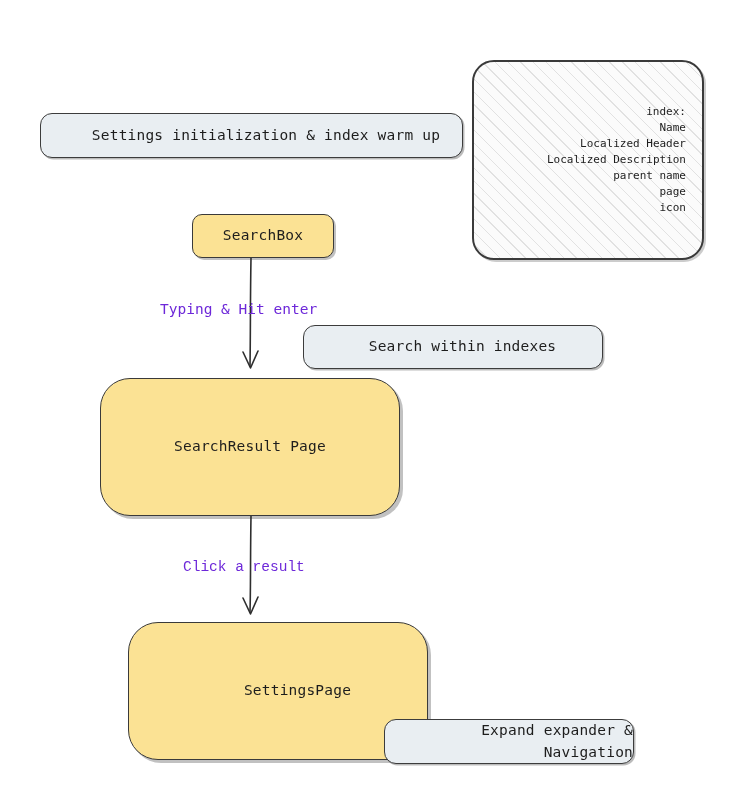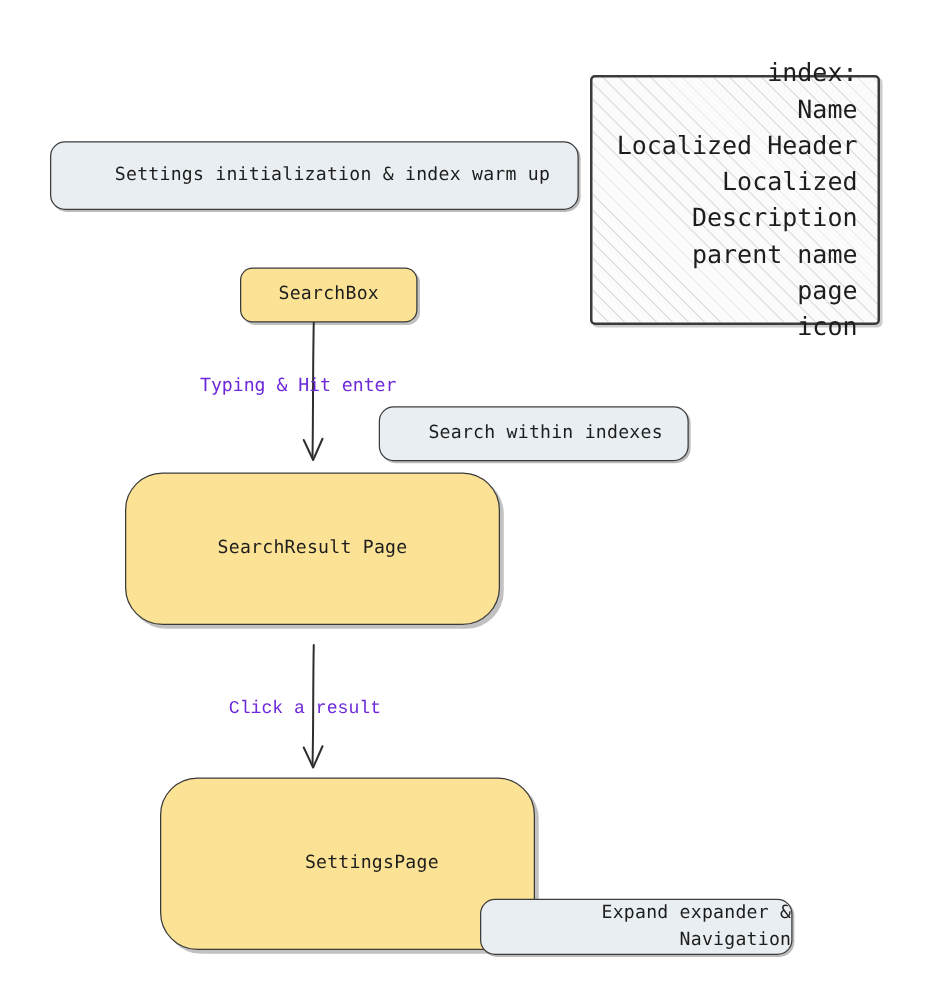--- a/index.html
+++ b/index.html
@@ -51,30 +51,30 @@
     letter-spacing: 0.2px;
     box-shadow: 2px 2px 0 rgba(50,50,50,0.30);
   }
   .yellow.big {
     border-radius: 30px;
     box-shadow: 3px 3px 0 rgba(50,50,50,0.30);
   }
   
   .hatch {
     border: 2px solid #3a3a3a;
-    border-radius: 4px;
+    border-radius: 22px;
     background-color: #fbfbfb;
     background-image: repeating-linear-gradient(
       45deg,
       rgba(0,0,0,0.10) 0px,
       rgba(0,0,0,0.10) 1px,
       rgba(0,0,0,0) 1px,
       rgba(0,0,0,0) 9px
     );
-    font-size: 20px;
+    font-size: 11px;
     align-items: center;
     justify-content: flex-end;
     text-align: right;
     padding-right: 16px;
     box-shadow: 2px 2px 0 rgba(50,50,50,0.25);
   }
   .edge-label {
     position: absolute;
     font-family: "DejaVu Sans Mono", monospace;
     font-size: 14.5px;
@@ -96,27 +96,27 @@
 </svg>
 
 <div class="node hatch" style="left:472px; top:60px; width:232px; height:200px;">index:
 Name
 Localized Header
 Localized Description
 parent name
 page
 icon</div>
 
-<div class="node note" style="left:40px; top:113px; width:423px; height:55px;padding-left:29px;">Settings initialization &amp; index warm up</div>
+<div class="node note" style="left:40px; top:113px; width:423px; height:45px;padding-left:29px;">Settings initialization &amp; index warm up</div>
 
 <div class="node yellow" style="left:192px; top:214px; width:142px; height:44px;">SearchBox</div>
 
 <div class="edge-label" style="left:160px; top:301px;">Typing &amp; Hit enter</div>
 
-<div class="node note" style="left:303px; top:325px; width:248px; height:44px;padding-left:19px;">Search within indexes</div>
+<div class="node note" style="left:303px; top:325px; width:300px; height:44px;padding-left:19px;">Search within indexes</div>
 
-<div class="node yellow big" style="left:100px; top:378px; width:300px; height:122px;">SearchResult Page</div>
+<div class="node yellow big" style="left:100px; top:378px; width:300px; height:138px;">SearchResult Page</div>
 
 <div class="edge-label" style="left:183px; top:559px;font-family:Liberation Mono, monospace;">Click a result</div>
 
 <div class="node yellow big" style="left:128px; top:622px; width:300px; height:138px;padding-left:39px;">SettingsPage</div>
 
 <div class="node note" style="left:384px; top:719px; width:250px; height:45px;text-align:right;">Expand expander &amp; Navigation</div>
 
 </body></html>

